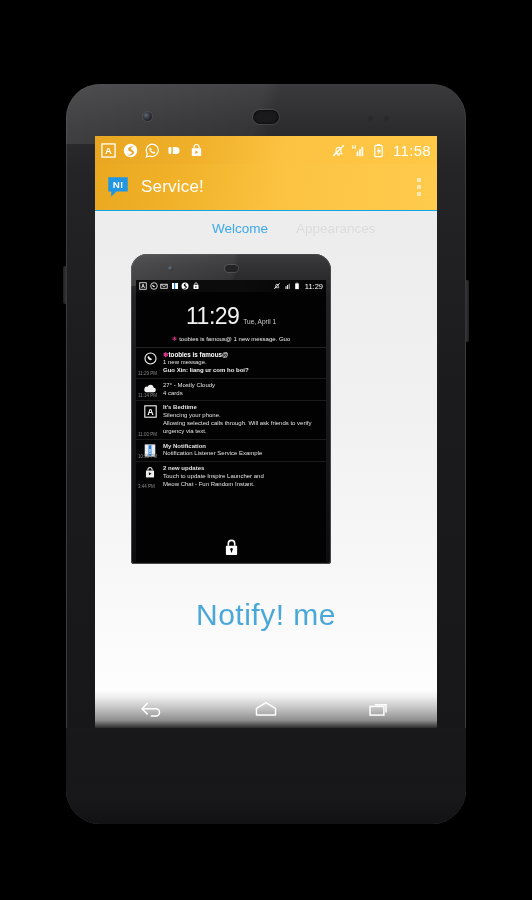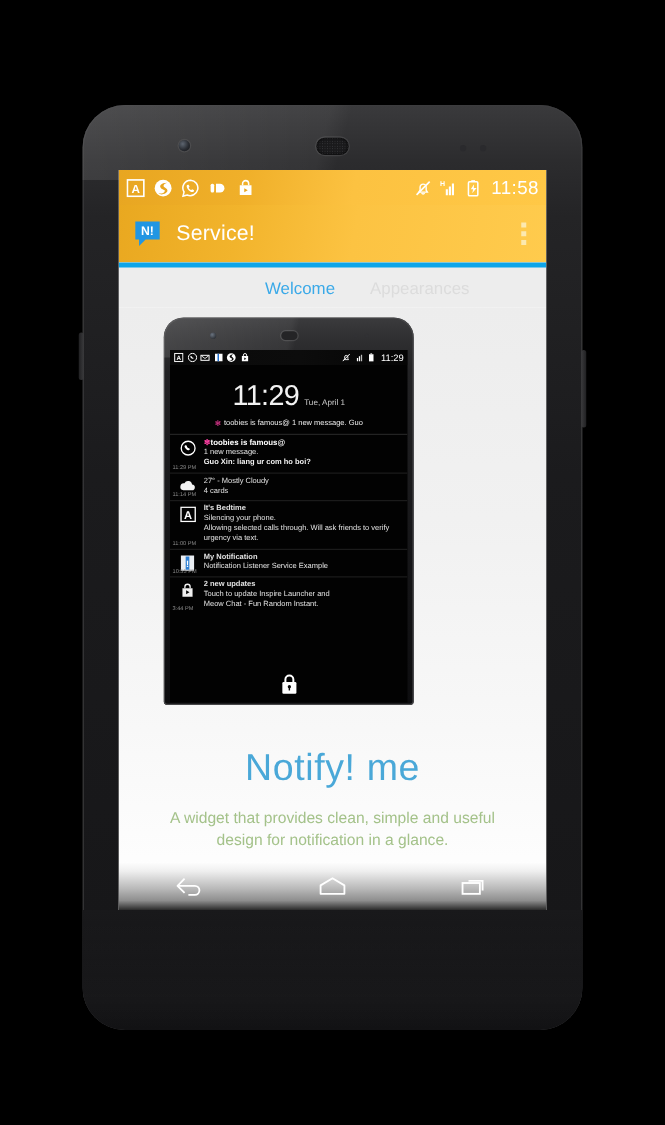--- a/index.html
+++ b/index.html
@@ -81,21 +81,21 @@
   .app-title{ color:#fff; font-size:17px; margin-left:11px; letter-spacing:.2px; }
   .appbar-spacer{ flex:1; }
   .overflow{ display:flex; flex-direction:column; gap:3px; padding:6px 8px; cursor:pointer; }
   .overflow i{ width:4px; height:4px; background:#fce9b0; display:block; }
 
   
   .tabs{
     height:36px; width:100%;
     background:#ededed;
     display:flex; align-items:center; justify-content:flex-start;
-    border-top:4px solid #0ea5e9;
+    border-top:1px solid #0ea5e9;
   }
   .tab{ font-size:13.5px; padding:0 14px; white-space:nowrap; }
   .tab.active{ color:#3aa9e8; margin-left:103px; }
   .tab.inactive{ color:#dcdcdc; }
 
   
   .pane{
     position:relative; width:100%; height:482px;
     background:linear-gradient(180deg,#ededed 0%,#f1f1f1 35%,#f8f8f8 70%,#ffffff 100%);
     overflow:hidden;
@@ -423,21 +423,20 @@
                   <circle cx="8" cy="11" r="1.4" fill="#0a0a0a"></circle>
                   <rect x="7.4" y="11.4" width="1.2" height="2.8" fill="#0a0a0a"></rect>
                 </svg>
               </div>
 
             </div>
           </div>
         </div>
 
         <div class="headline">Notify! me</div>
-        <div class="subtitle">A widget that provides clean, simple and useful design for notification in a glance.</div>
 
         <div style="position:absolute;left:0;right:0;bottom:0;">
           <div class="navbar">
             <div class="nav-btn">
               <svg width="26" height="18" viewBox="0 0 30 20">
                 <path d="M10 3 3.5 9.6 10 16.2" fill="none" stroke="#fff" stroke-width="1.7" stroke-linejoin="round"></path>
                 <path d="M4.5 9.6h15a4.2 4.2 0 0 1 0 8.4h-6" fill="none" stroke="#fff" stroke-width="1.7" stroke-linejoin="round"></path>
               </svg>
             </div>
             <div class="nav-btn">

